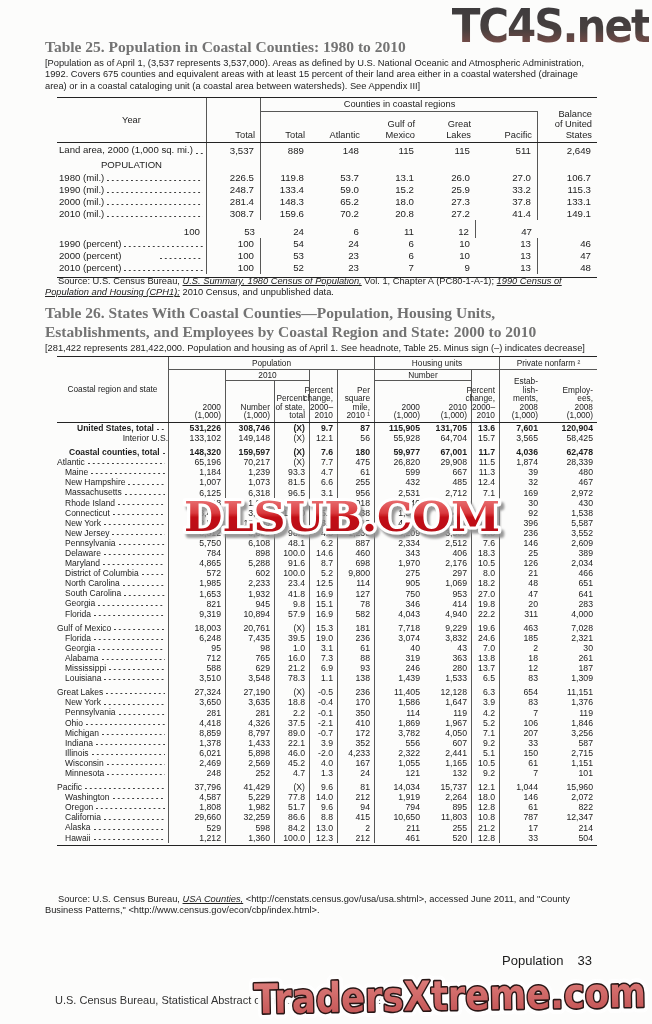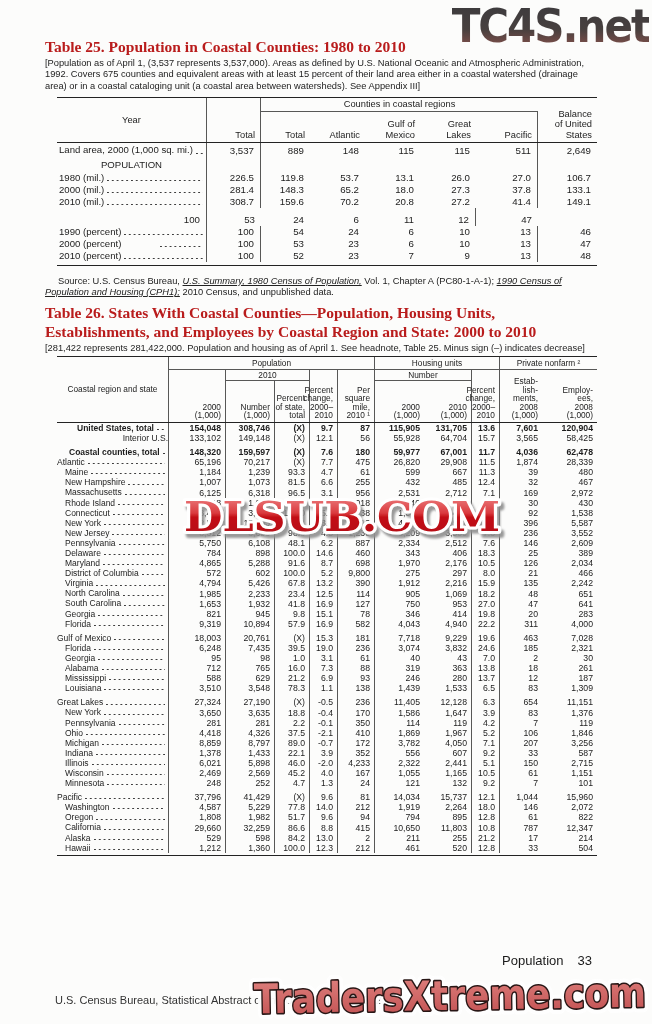--- a/index.html
+++ b/index.html
@@ -1,21 +1,21 @@
 <!DOCTYPE html>
 <html><head>
 <meta charset="utf-8">
 <style>
   html,body{margin:0;padding:0;background:#888;}
   .page{position:relative;width:652px;height:1024px;background:#fcfcfb;overflow:hidden;
         font-family:"Liberation Sans",sans-serif;color:#1c1c1c;}
   
   .t-title{position:absolute;left:45px;width:560px;margin:0;
            font-family:"Liberation Serif",serif;font-weight:bold;font-size:15.5px;
-           line-height:19px;white-space:pre-line;color:#b91c1c;}
+           line-height:19px;white-space:pre-line;color:#737373;}
   .headnote{position:absolute;left:45px;width:556px;margin:0;font-size:9.3px;
             line-height:11.3px;white-space:pre-line;color:#222;}
   .note{position:absolute;left:45px;width:556px;margin:0;font-size:9.3px;
         line-height:11.2px;text-indent:13px;color:#222;white-space:pre-line;}
   .note i{font-style:italic;text-decoration:underline;}
   
   .tbl{position:absolute;left:57px;width:540px;border-top:1.5px solid #232323;
        border-bottom:1.5px solid #232323;}
   .br{border-right:1px solid rgba(45,45,45,.8);}
   .bb{border-bottom:1px solid rgba(45,45,45,.8);}
@@ -127,20 +127,33 @@
           <div class="num br">226.5</div>
           <div class="num">119.8</div>
           <div class="num">53.7</div>
           <div class="num">13.1</div>
           <div class="num">26.0</div>
           <div class="num br">27.0</div>
           <div class="num">106.7</div>
         </div>
         <div class="t25-row">
           <div class="lab br" style="padding-left: 2px;">
+            <span>1990 (mil.)</span>
+            <span class="leader"></span>
+          </div>
+          <div class="num br">248.7</div>
+          <div class="num">133.4</div>
+          <div class="num">59.0</div>
+          <div class="num">15.2</div>
+          <div class="num">25.9</div>
+          <div class="num br">33.2</div>
+          <div class="num">115.3</div>
+        </div>
+        <div class="t25-row">
+          <div class="lab br" style="padding-left: 2px;">
             <span>2000 (mil.)</span>
             <span class="leader"></span>
           </div>
           <div class="num br">281.4</div>
           <div class="num">148.3</div>
           <div class="num">65.2</div>
           <div class="num">18.0</div>
           <div class="num">27.3</div>
           <div class="num br">37.8</div>
           <div class="num">133.1</div>
@@ -255,21 +268,21 @@
 ees,
 2008
 (1,000)</div>
     </div>
     <div class="t26-body" id="t26-body">
         <div class="t26-row bold">
           <div class="lab br" style="padding-left: 20px;">
             <span>United States, total</span>
             <span class="leader"></span>
           </div>
-          <div class="num br">154,048</div>
+          <div class="num br">531,226</div>
           <div class="num br">308,746</div>
           <div class="num br">(X)</div>
           <div class="num br">9.7</div>
           <div class="num br">87</div>
           <div class="num">115,905</div>
           <div class="num br">131,705</div>
           <div class="num br">13.6</div>
           <div class="num">7,601</div>
           <div class="num">120,904</div>
         </div>
@@ -492,36 +505,20 @@
           <div class="num br">5.2</div>
           <div class="num br">9,800</div>
           <div class="num">275</div>
           <div class="num br">297</div>
           <div class="num br">8.0</div>
           <div class="num">21</div>
           <div class="num">466</div>
         </div>
         <div class="t26-row">
           <div class="lab br" style="padding-left: 8px;">
-            <span>Virginia</span>
-            <span class="leader"></span>
-          </div>
-          <div class="num br">4,794</div>
-          <div class="num br">5,426</div>
-          <div class="num br">67.8</div>
-          <div class="num br">13.2</div>
-          <div class="num br">390</div>
-          <div class="num">1,912</div>
-          <div class="num br">2,216</div>
-          <div class="num br">15.9</div>
-          <div class="num">135</div>
-          <div class="num">2,242</div>
-        </div>
-        <div class="t26-row">
-          <div class="lab br" style="padding-left: 8px;">
             <span>North Carolina</span>
             <span class="leader"></span>
           </div>
           <div class="num br">1,985</div>
           <div class="num br">2,233</div>
           <div class="num br">23.4</div>
           <div class="num br">12.5</div>
           <div class="num br">114</div>
           <div class="num">905</div>
           <div class="num br">1,069</div>
@@ -909,20 +906,21 @@
           <div class="num br">212</div>
           <div class="num">461</div>
           <div class="num br">520</div>
           <div class="num br">12.8</div>
           <div class="num">33</div>
           <div class="num">504</div>
         </div>
       </div>
   </div>
 
+  <p class="note" style="top:894px"><span>Source: U.S. Census Bureau, </span><i>USA Counties,</i><span> &lt;http://censtats.census.gov/usa/usa.shtml&gt;, accessed June 2011, and "County Business Patterns," &lt;http://www.census.gov/econ/cbp/index.html&gt;.</span></p>
 
   <div class="pageno">
     <span>Population</span><span class="nr">33</span>
   </div>
   <div class="bureau">U.S. Census Bureau, Statistical Abstract of the United States: 2012</div>
 
   <div class="wm-top">TC4S.net</div>
 
   <svg class="wm-mid" width="332" height="68" viewBox="0 0 332 68">
     <defs>

